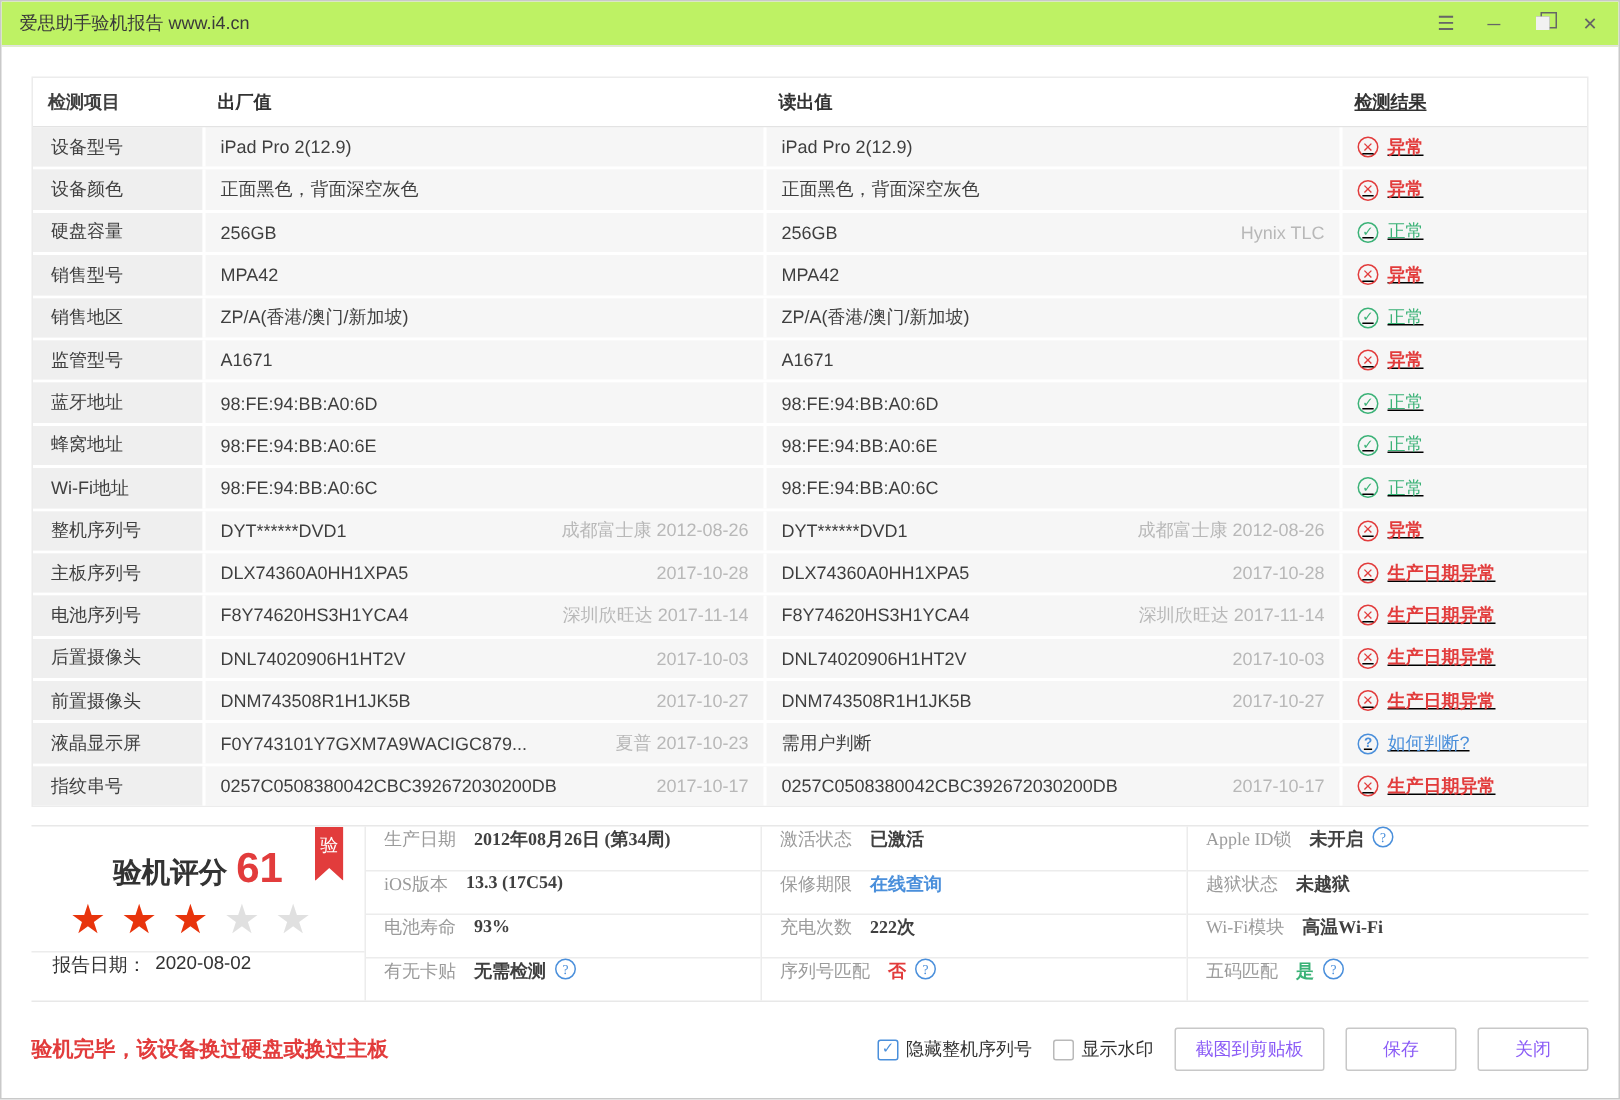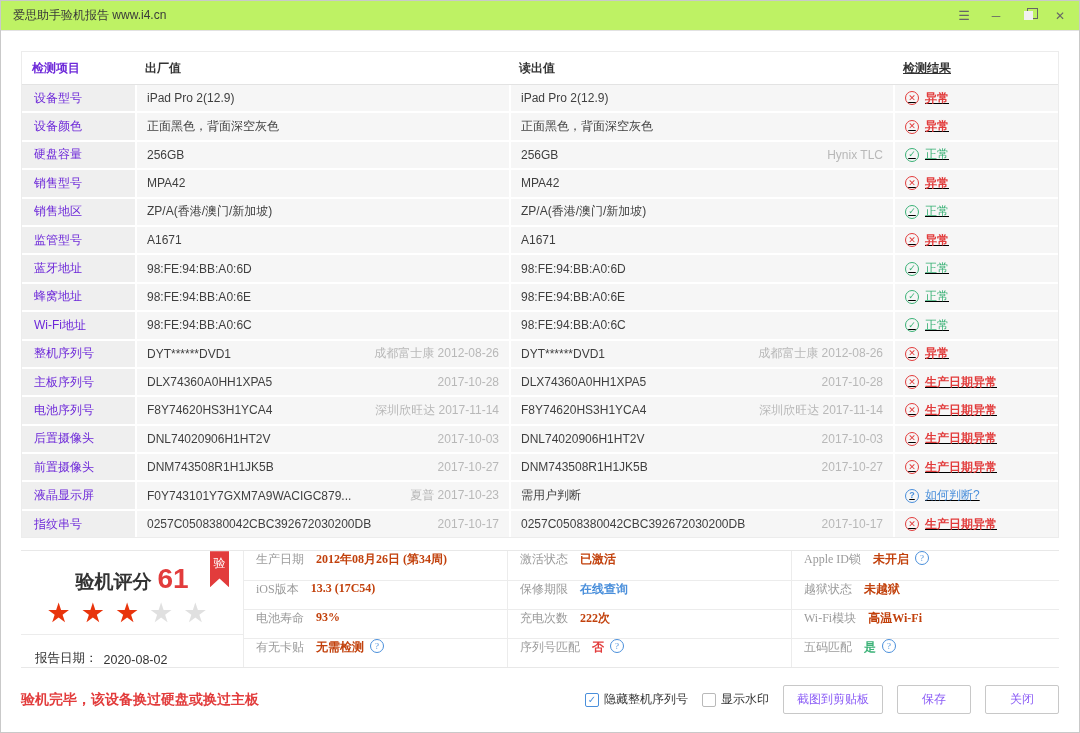--- a/index.html
+++ b/index.html
@@ -21,21 +21,21 @@
   .icon-restore::before { content:''; position:absolute; top:-4px; left:2px; width:9px; height:9px; border:1px solid #666; }
   .icon-restore::after { content:''; position:absolute; top:-1px; left:-1px; width:9px; height:9px; background:#f1f1f1; }
   
   .content { padding:0 20px; }
   .table { margin-top:20px; border:1px solid #ececec; font-size:12px; }
   .thead { display:flex; background:#fff; border-bottom:1px solid #e3e3e3; font-weight:bold; color:#333; }
   .thead .cell { padding:8px 10px 7px 10px; }
   .trow { display:flex; background:#f6f6f6; border-bottom:2px solid #fff; }
   .trow:last-child { border-bottom:none; }
   .cell { display:flex; align-items:center; min-height:26.4px; }
-  .c-item   { width:113px; padding-left:12px; color:#6d28d9;text-align:right; }
+  .c-item   { width:113px; padding-left:12px; color:#404040;text-align:right; }
   .trow .c-item { background:#efefef; }
   .c-factory{ width:374px; padding:0 10px; border-left:2px solid #fff; }
   .c-read   { width:384px; padding:0 10px; border-left:2px solid #fff; }
   .c-result { flex:1; padding:0 10px; border-left:2px solid #fff;text-decoration:underline; }
   .thead .c-factory,.thead .c-read,.thead .c-result { border-left:none; }
   .val { color:#3f3f3f; flex:1; white-space:nowrap; overflow:hidden; }
   .note { color:#b8b8b8; white-space:nowrap; margin-left:8px; }
   .status { display:flex; align-items:center; gap:6px; font-weight:bold; }
   .status.bad  { color:#e23c3c; }
   .status.good { color:#3bb277; font-weight:normal; }
@@ -48,32 +48,32 @@
   .q-link { color:#4a8fdb; cursor:pointer; }
   
   .summary { margin-top:12px; display:flex; border-top:1px solid #e8e8e8; border-bottom:1px solid #e8e8e8; height:118px; }
   .score-box { width:222px; position:relative; display:flex; flex-direction:column; }
   .score-line { margin-top:12px; text-align:center; }
   .score-label { font-size:19px; font-weight:bold; color:#333; }
   .score-num { font-size:28px; font-weight:bold; color:#e23c3c; margin-left:6px; }
   .stars { text-align:center; margin-top:2px; font-size:27px; letter-spacing:10px; line-height:1.2; }
   .star { color:#e0e0e0; }
   .star.filled { color:#e8340c; }
-  .date-row { margin-top:auto; border-top:1px solid #ececec; height:33px; display:flex; align-items:flex-end; padding-left:14px; font-size:12.5px; color:#333; }
+  .date-row { margin-top:auto; border-top:1px solid #ececec; height:33px; display:flex; align-items:flex-start; padding-left:14px; font-size:12.5px; color:#333; }
   .ribbon {
     position:absolute; top:0; right:14px; width:19px; height:36px; background:#e23c3c;
     color:#fff; font-size:12px; text-align:center; padding-top:4px;
     clip-path:polygon(0 0,100% 0,100% 100%,50% 76%,0 100%);
   }
   .sum-col { display:flex; flex-direction:column; border-left:1px solid #ececec; }
   .sum-col-1 { width:264px; } .sum-col-2 { width:284px; } .sum-col-3 { flex:1; }
   .sum-row { flex:1; display:flex; padding-left:12px; border-bottom:1px solid #ececec; font-size:12px;font-family:Liberation Serif, serif; }
   .sum-row:last-child { border-bottom:none; }
   .sum-label { color:#9b9b9b; margin-right:12px; white-space:nowrap; }
-  .sum-value { color:#c2410c; font-weight:bold; white-space:nowrap; }
+  .sum-value { color:#404040; font-weight:bold; white-space:nowrap; }
   .sum-value.link { color:#4a8fdb; cursor:pointer; }
   .sum-value.red { color:#e23c3c; }
   .sum-value.green { color:#3bb277; }
   .help-ic {
     width:14px; height:14px; border:1px solid #4a8fdb; color:#4a8fdb; border-radius:50%;
     display:inline-flex; align-items:center; justify-content:center; font-size:9px; margin-left:6px; cursor:pointer; flex:none;
   }
   
   .footer { margin-top:17px; display:flex; align-items:center; padding:0 20px; }
   .footer-msg { flex:1; color:#e23c3c; font-weight:bold; font-size:14px; }

